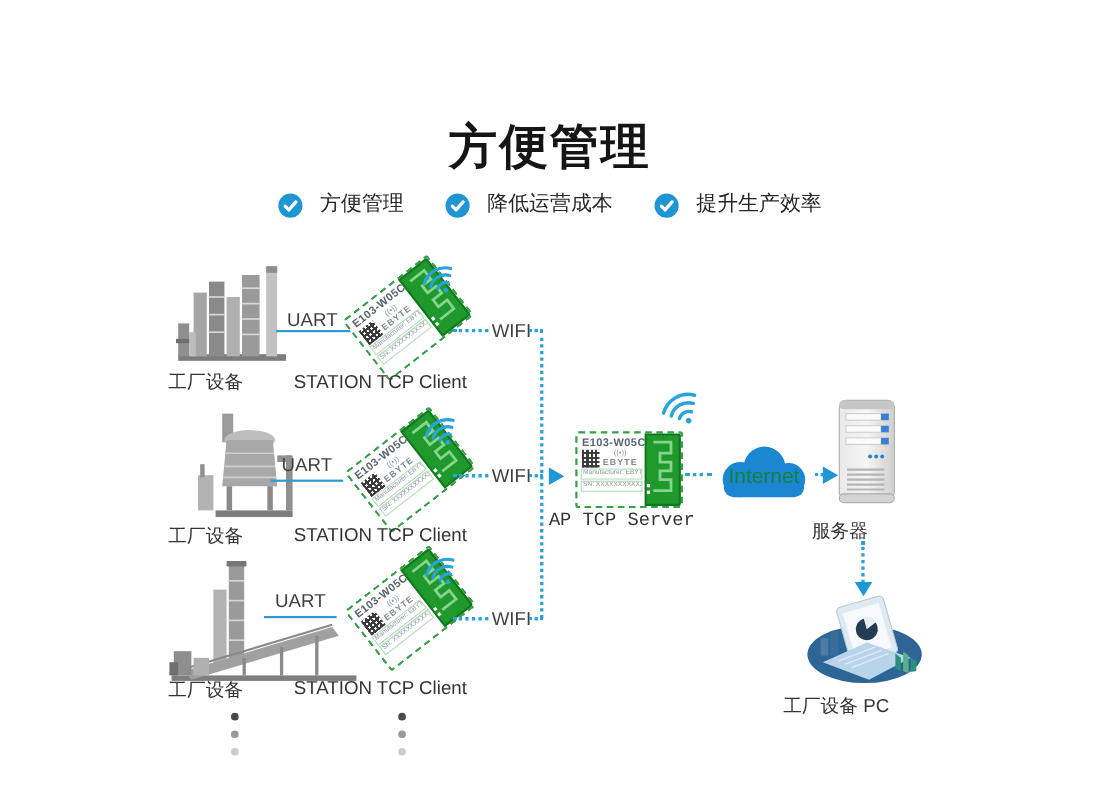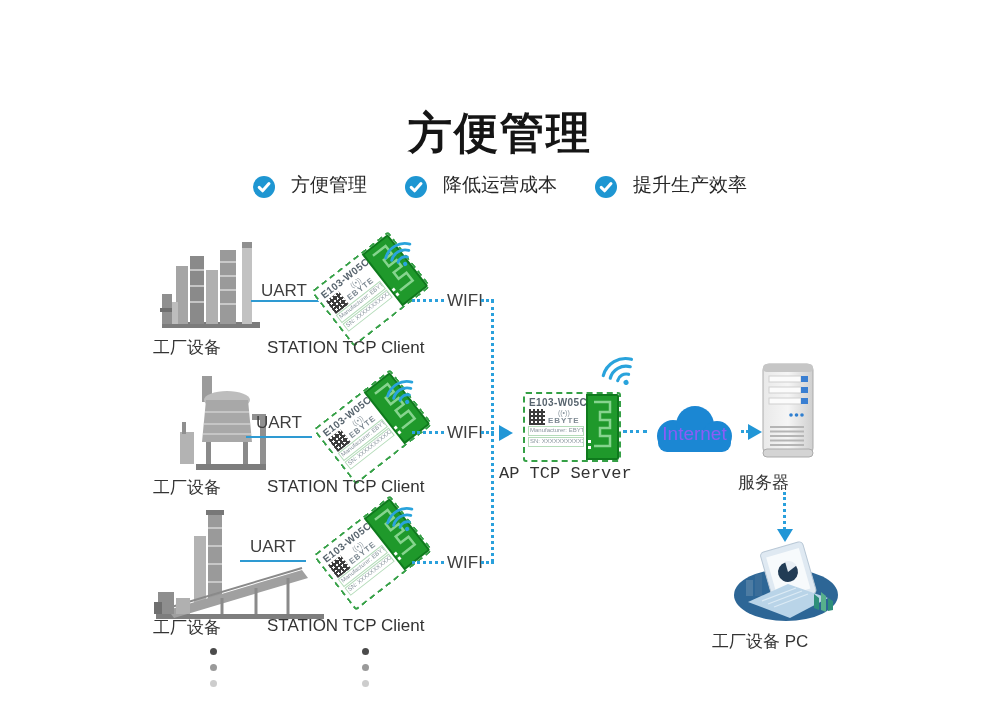--- a/index.html
+++ b/index.html
@@ -62,21 +62,21 @@
   .pcb { position:absolute; right:0; top:0; bottom:0; width:33px; background:#1f992b;
          border:2px solid #0f7a1d; border-radius:0 2px 2px 0; }
   .pcb svg { display:block; }
 
   .wifi-arcs { position:absolute; width:40px; height:36px; }
   .wifi-arcs svg { display:block; transform:rotate(-30deg); }
 
   
   .cloud { position:absolute; left:645px; top:401px; width:99px; height:58px; }
   .cloud-label { position:absolute; left:0; top:22px; width:99px; text-align:center;
-                 color:#8b5cf6; font-size:19px; }
+                 color:#15803d; font-size:19px; }
 
   
   .edot { position:absolute; width:7px; height:7px; border-radius:50%; }
   .edot.c1 { background:#4b4b4b; } .edot.c2 { background:#9a9a9a; } .edot.c3 { background:#cdcdcd; }
 
   svg { overflow:visible; }
 </style>
 </head>
 <body>
 

